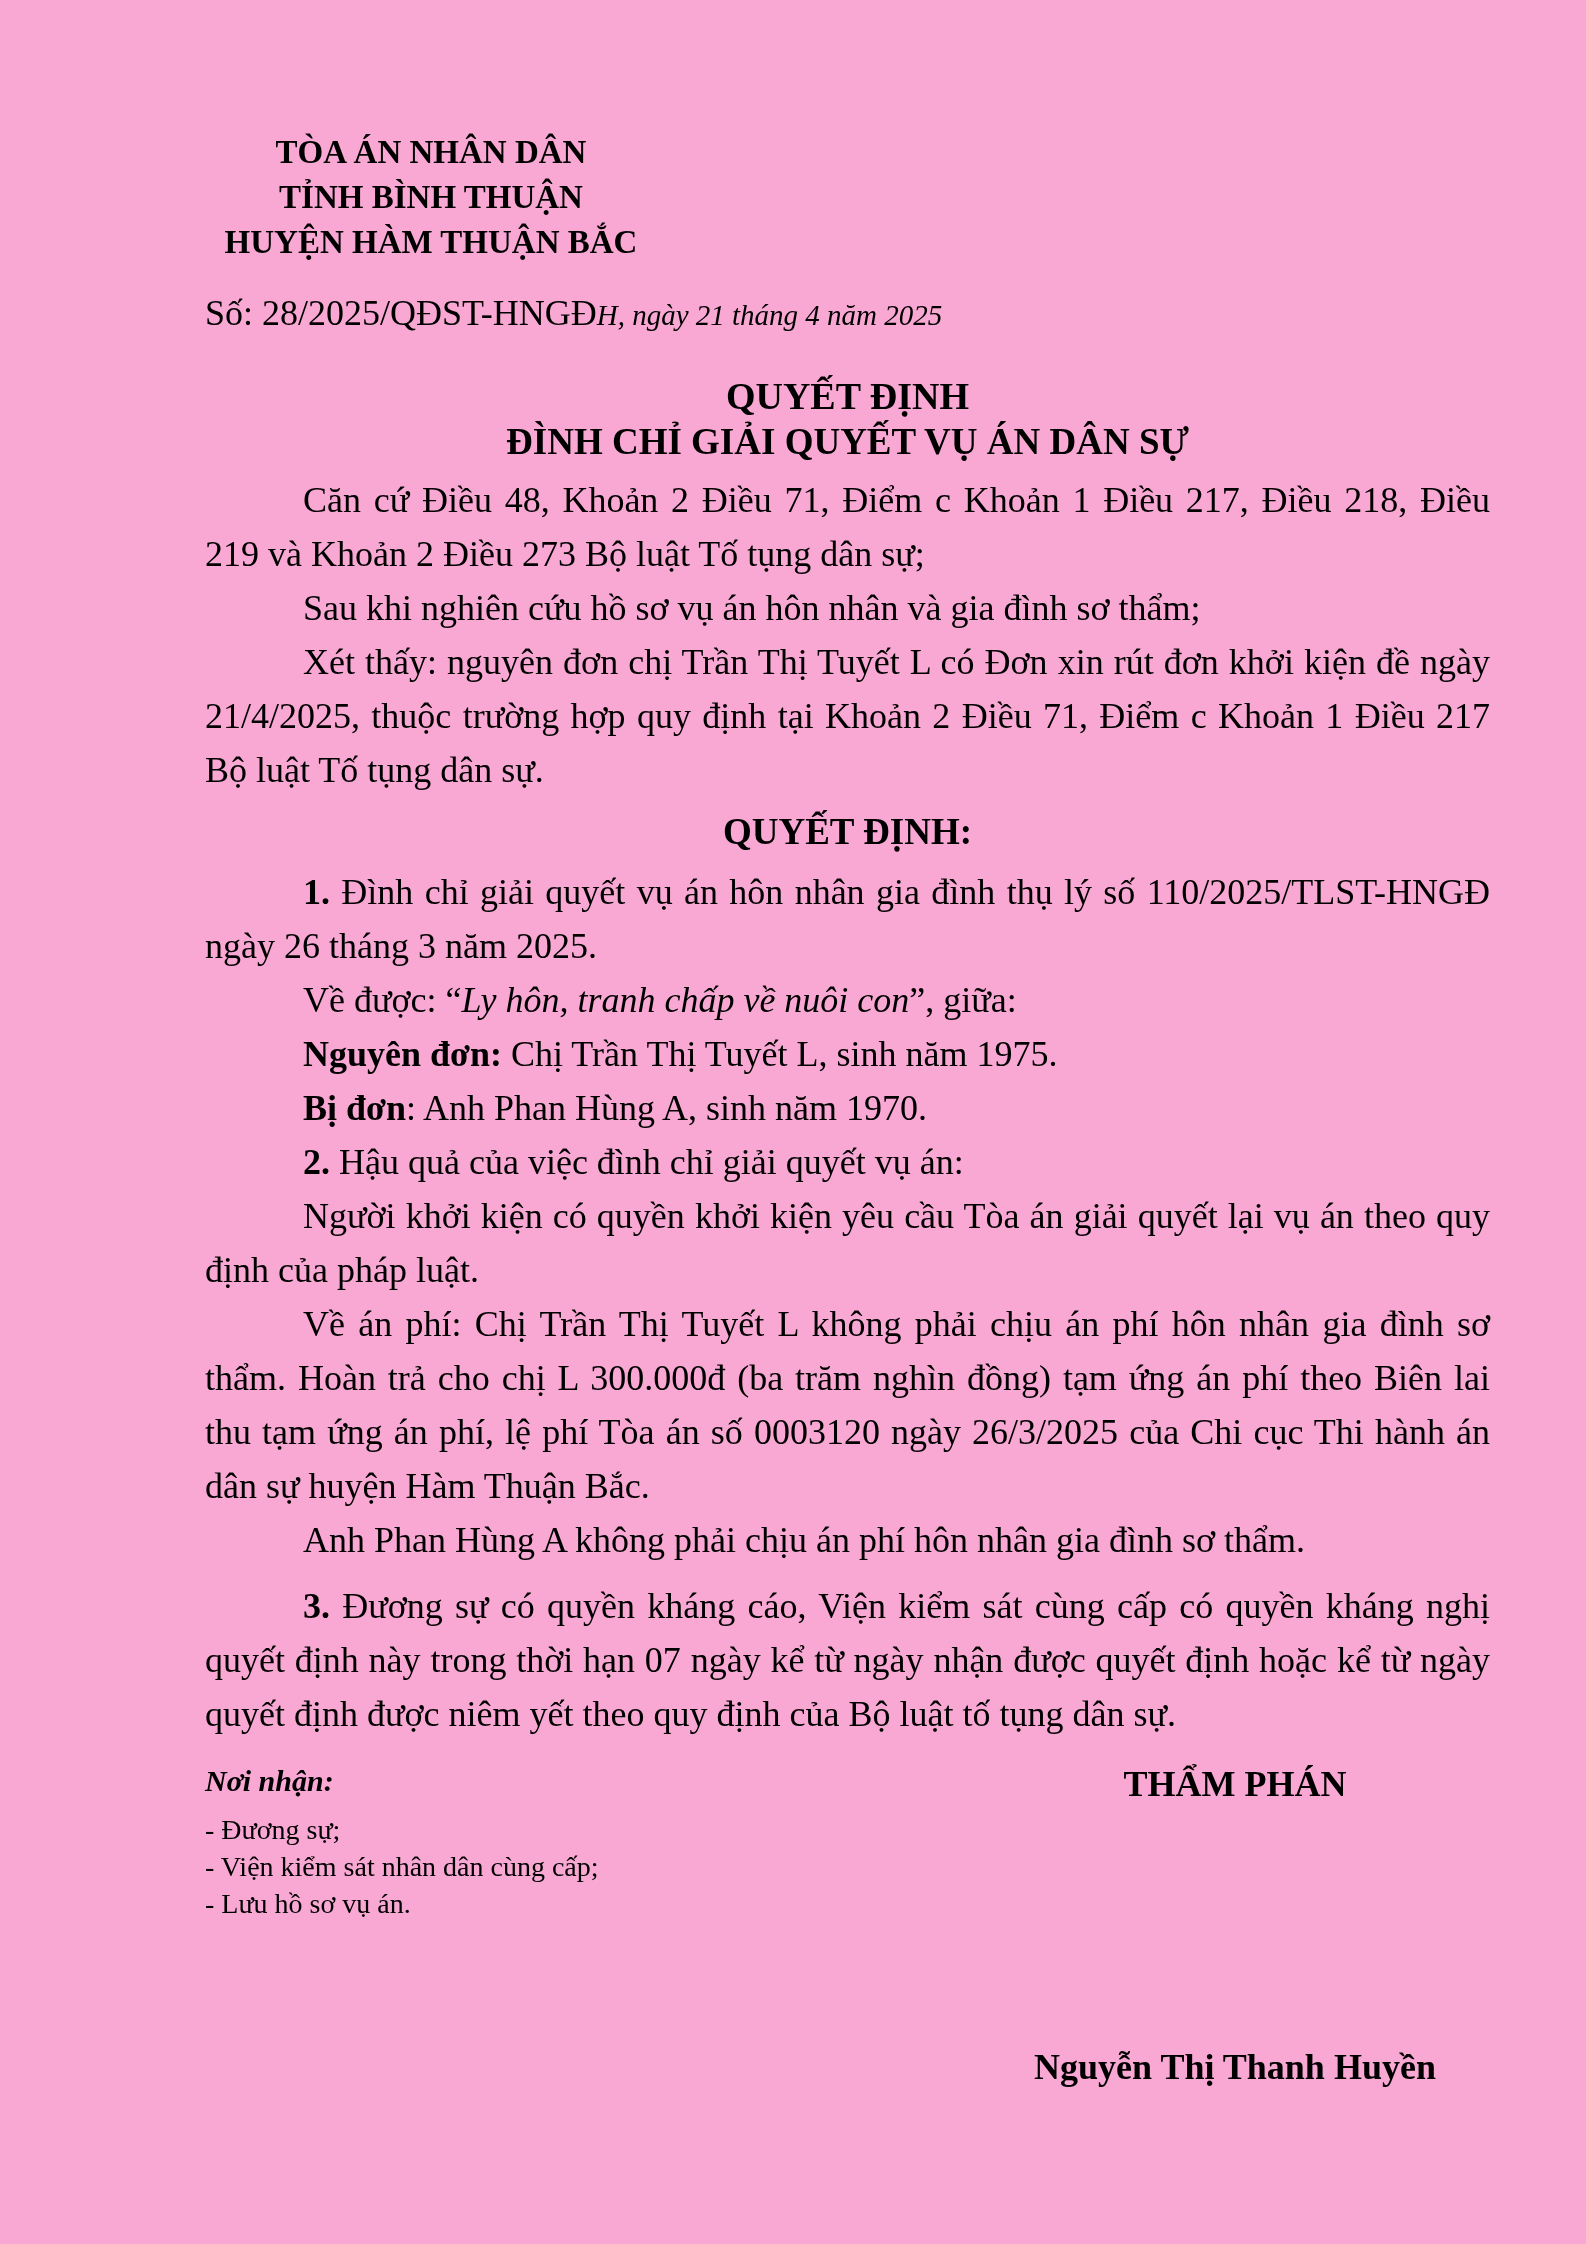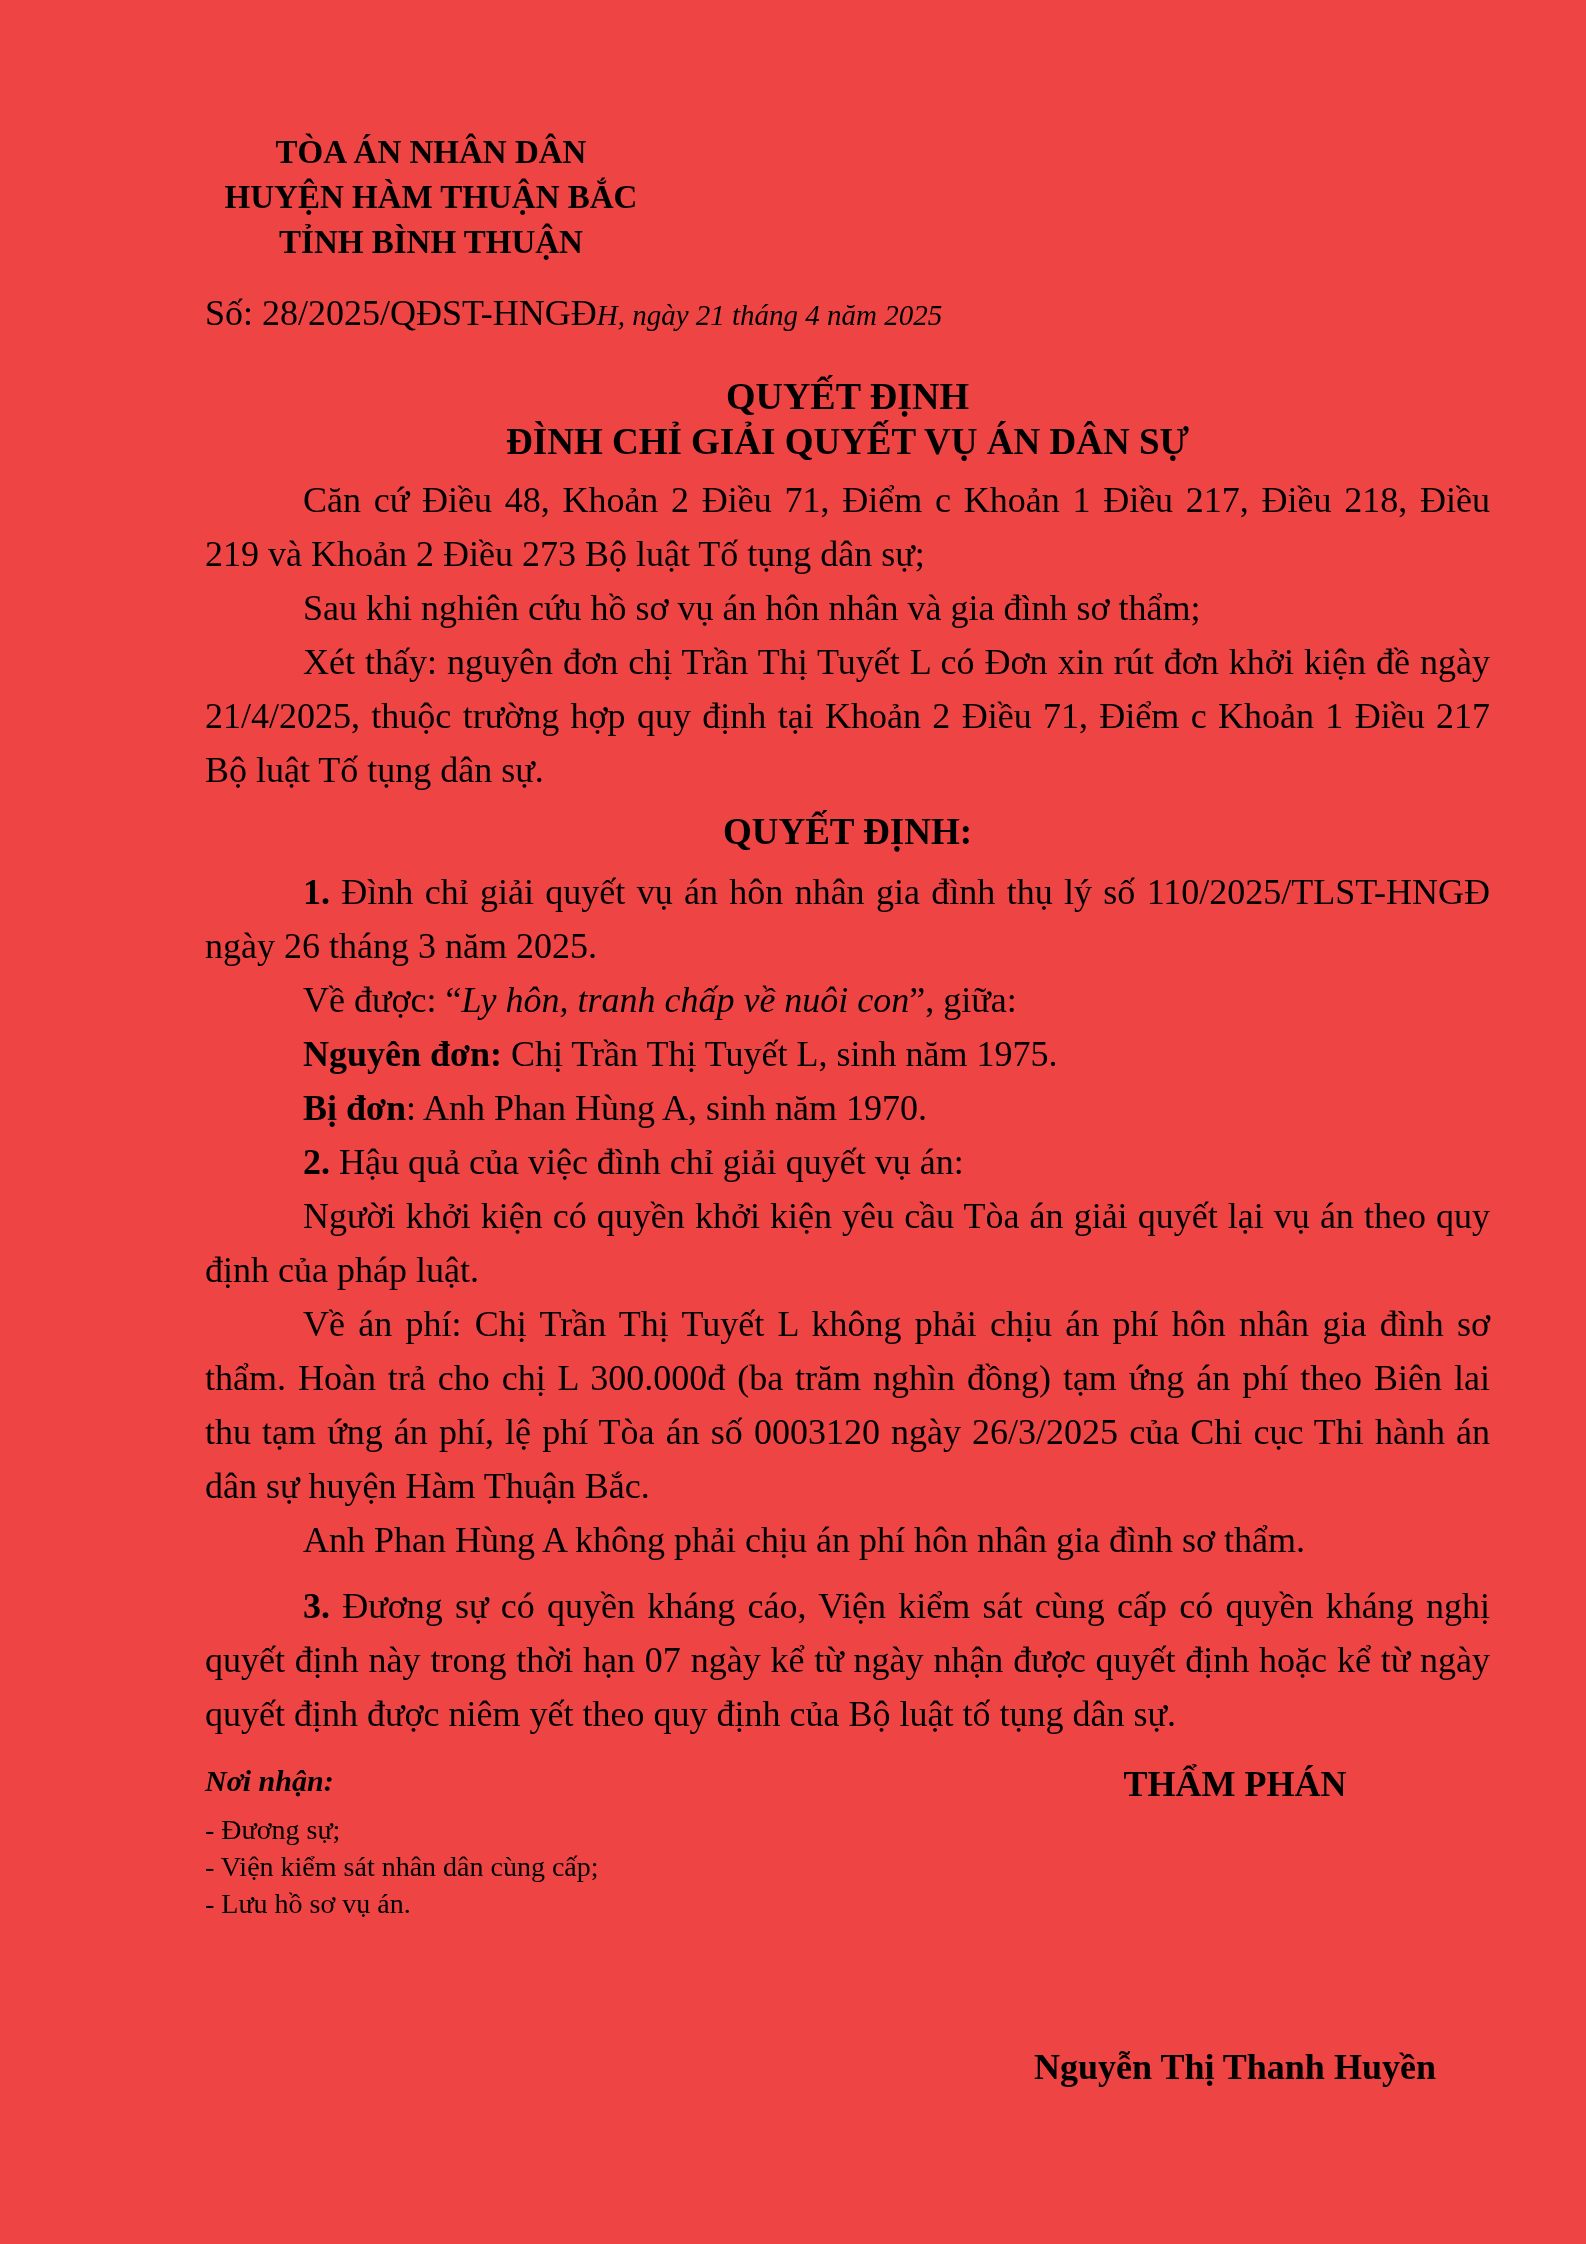--- a/index.html
+++ b/index.html
@@ -1,17 +1,17 @@
 <!DOCTYPE html>
 <html lang="vi"><head>
 <meta charset="utf-8">
 <style>
   html,body{margin:0;padding:0;background:#e8e8e8;}
   .page{
-    width:1586px;height:2244px;background:#ef4444;color:#000;
+    width:1586px;height:2244px;background:#f9a8d4;color:#000;
     font-family:"Liberation Serif","DejaVu Serif",serif;
     position:relative;box-sizing:border-box;
     padding:130px 96px 0 205px;overflow:hidden;margin:0 auto;
   }
   
   .hdr{display:flex;}
   .hdr-left{width:452px;text-align:center;font-weight:bold;font-size:33px;line-height:45px;}
   .hdr-right{flex:1;text-align:center;font-weight:bold;}
   .hdr-right .l1{font-size:33px;line-height:45px;}
   .hdr-right .l2{font-size:36px;line-height:45px;}
@@ -40,22 +40,22 @@
   .judge-name{font-size:36px;line-height:48px;font-weight:bold;margin-top:236px;white-space:nowrap;}
 </style>
 </head>
 <body>
 
 <div class="page">
 
   <div class="hdr">
     <div class="hdr-left">
       <div>TÒA ÁN NHÂN DÂN</div>
+      <div>TỈNH BÌNH THUẬN</div>
       <div>HUYỆN HÀM THUẬN BẮC</div>
-      <div>TỈNH BÌNH THUẬN</div>
     </div>
   </div>
 
   <div class="numdate">
     <div class="doc-number">Số: 28/2025/QĐST-HNGĐ</div>
     <div class="date-line">H, ngày 21 tháng 4 năm 2025</div>
   </div>
 
   <div class="title-block">
     <div class="doc-title">QUYẾT ĐỊNH</div>

